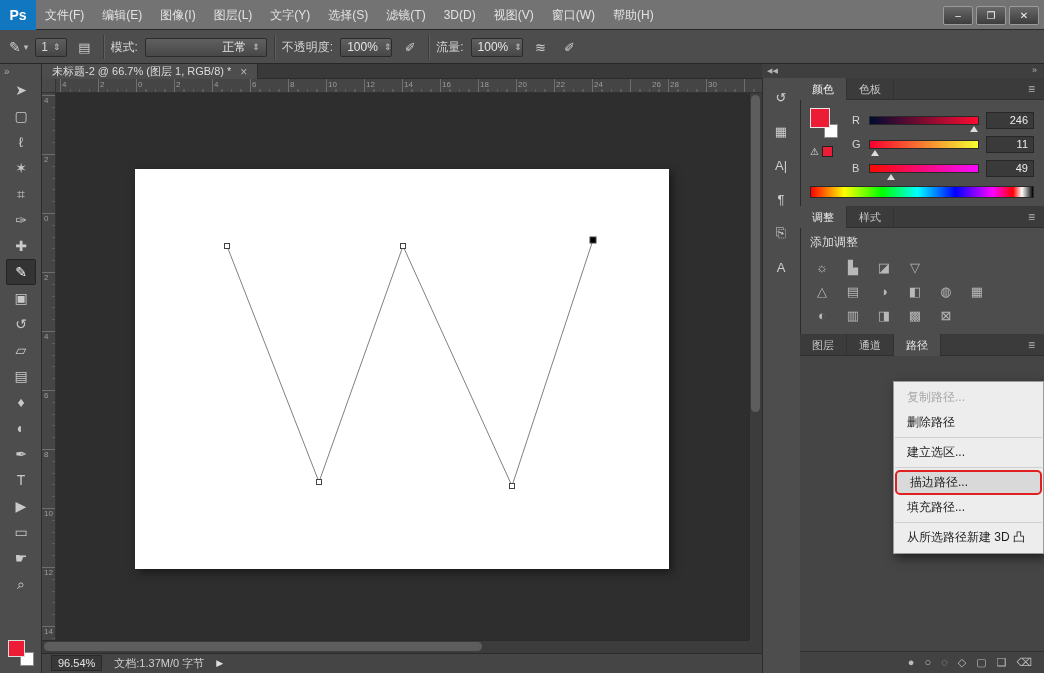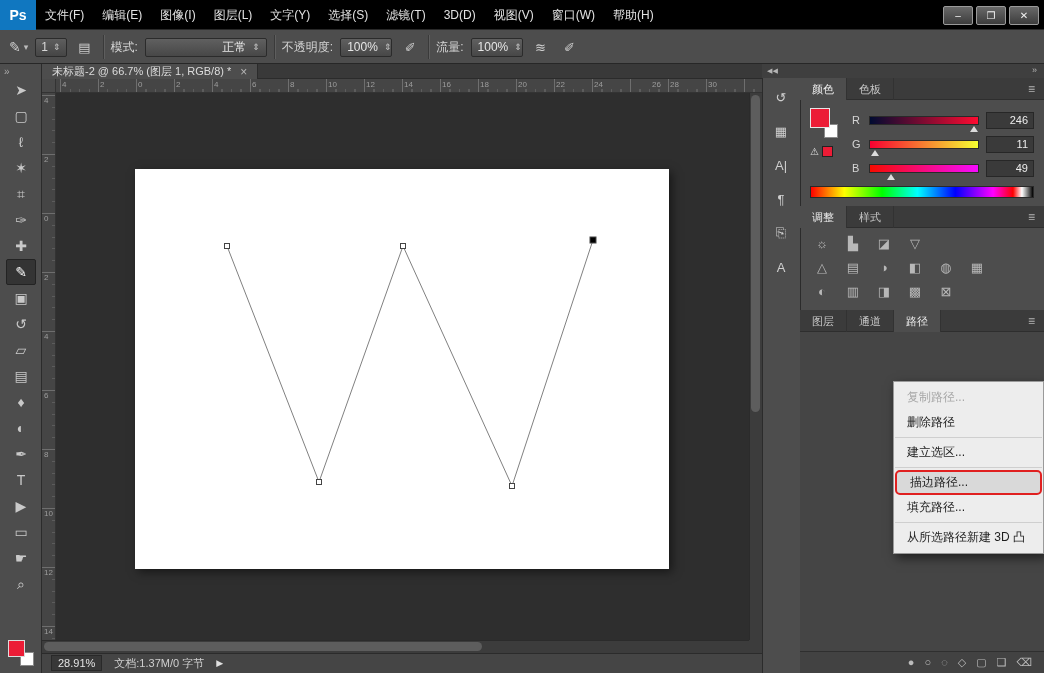--- a/index.html
+++ b/index.html
@@ -1,21 +1,21 @@
 <!DOCTYPE html>
 <html style="--fg-color: #ec1c36; --annotation: #e02020; --selected-row: #4d5d6e; --logo-blue: #1077c0;"><head>
 <meta charset="utf-8">
 <style>
   * { margin:0; padding:0; box-sizing:border-box; cursor:default; }
   html,body { width:1044px; height:673px; overflow:hidden; }
   body { font-family:"Liberation Sans", sans-serif; background:#333; }
   .app { position:relative; width:1044px; height:673px; background:#333; }
 
   
-  .menubar { height:30px; background:#000000; display:flex; align-items:center;
+  .menubar { height:30px; background:#737373; display:flex; align-items:center;
              box-shadow:inset 0 -1px 0 #292929; }
   .ps-logo { width:36px; height:30px; background:var(--logo-blue,#1077c0); color:#fff;
              font-weight:bold; font-size:14px; display:flex; align-items:center; justify-content:center; }
   .menu-items { display:flex; }
   .menu-item { padding:8px 9px; font-size:12px; color:#e2e2e2; line-height:30px; }
   .win-controls { margin-left:auto; display:flex; gap:3px; padding-right:5px; }
   .win-btn { width:30px; height:19px; border:1px solid #9a9a9a; border-radius:2px;
              background:linear-gradient(#686868,#3d3d3d); color:#f2f2f2; font-size:10px;
              display:flex; align-items:center; justify-content:center; }
 
@@ -314,21 +314,21 @@
           <div class="vthumb"></div>
         </div>
       </div>
       <div class="hscroll-row">
         <div class="hscroll">
           <div class="hthumb"></div>
         </div>
         <div class="scroll-corner"></div>
       </div>
       <div class="statusbar">
-        <div class="zoom-field">28.91%</div>
+        <div class="zoom-field">96.54%</div>
         <span>文档:1.37M/0 字节</span>
         <span class="status-arrow">▶</span>
       </div>
     </div>
 
     <div class="dock">
       <div class="dock-strip">
         <div class="strip-header">◀◀</div>
         <div>
             <div class="strip-icon">↺</div>
@@ -383,20 +383,21 @@
             </div>
         </div>
         <div class="spectrum"></div>
 
         <div class="panel-tabs">
             <div class="ptab active">调整</div>
             <div class="ptab">样式</div>
             <div class="panel-menu">≡</div>
           </div>
         <div class="adj-content">
+          <div class="adj-title">添加调整</div>
           <div>
               <div class="adj-row">
                 <span class="adj-icon">☼</span>
                 <span class="adj-icon">▙</span>
                 <span class="adj-icon">◪</span>
                 <span class="adj-icon">▽</span>
               </div>
               <div class="adj-row">
                 <span class="adj-icon">△</span>
                 <span class="adj-icon">▤</span>

